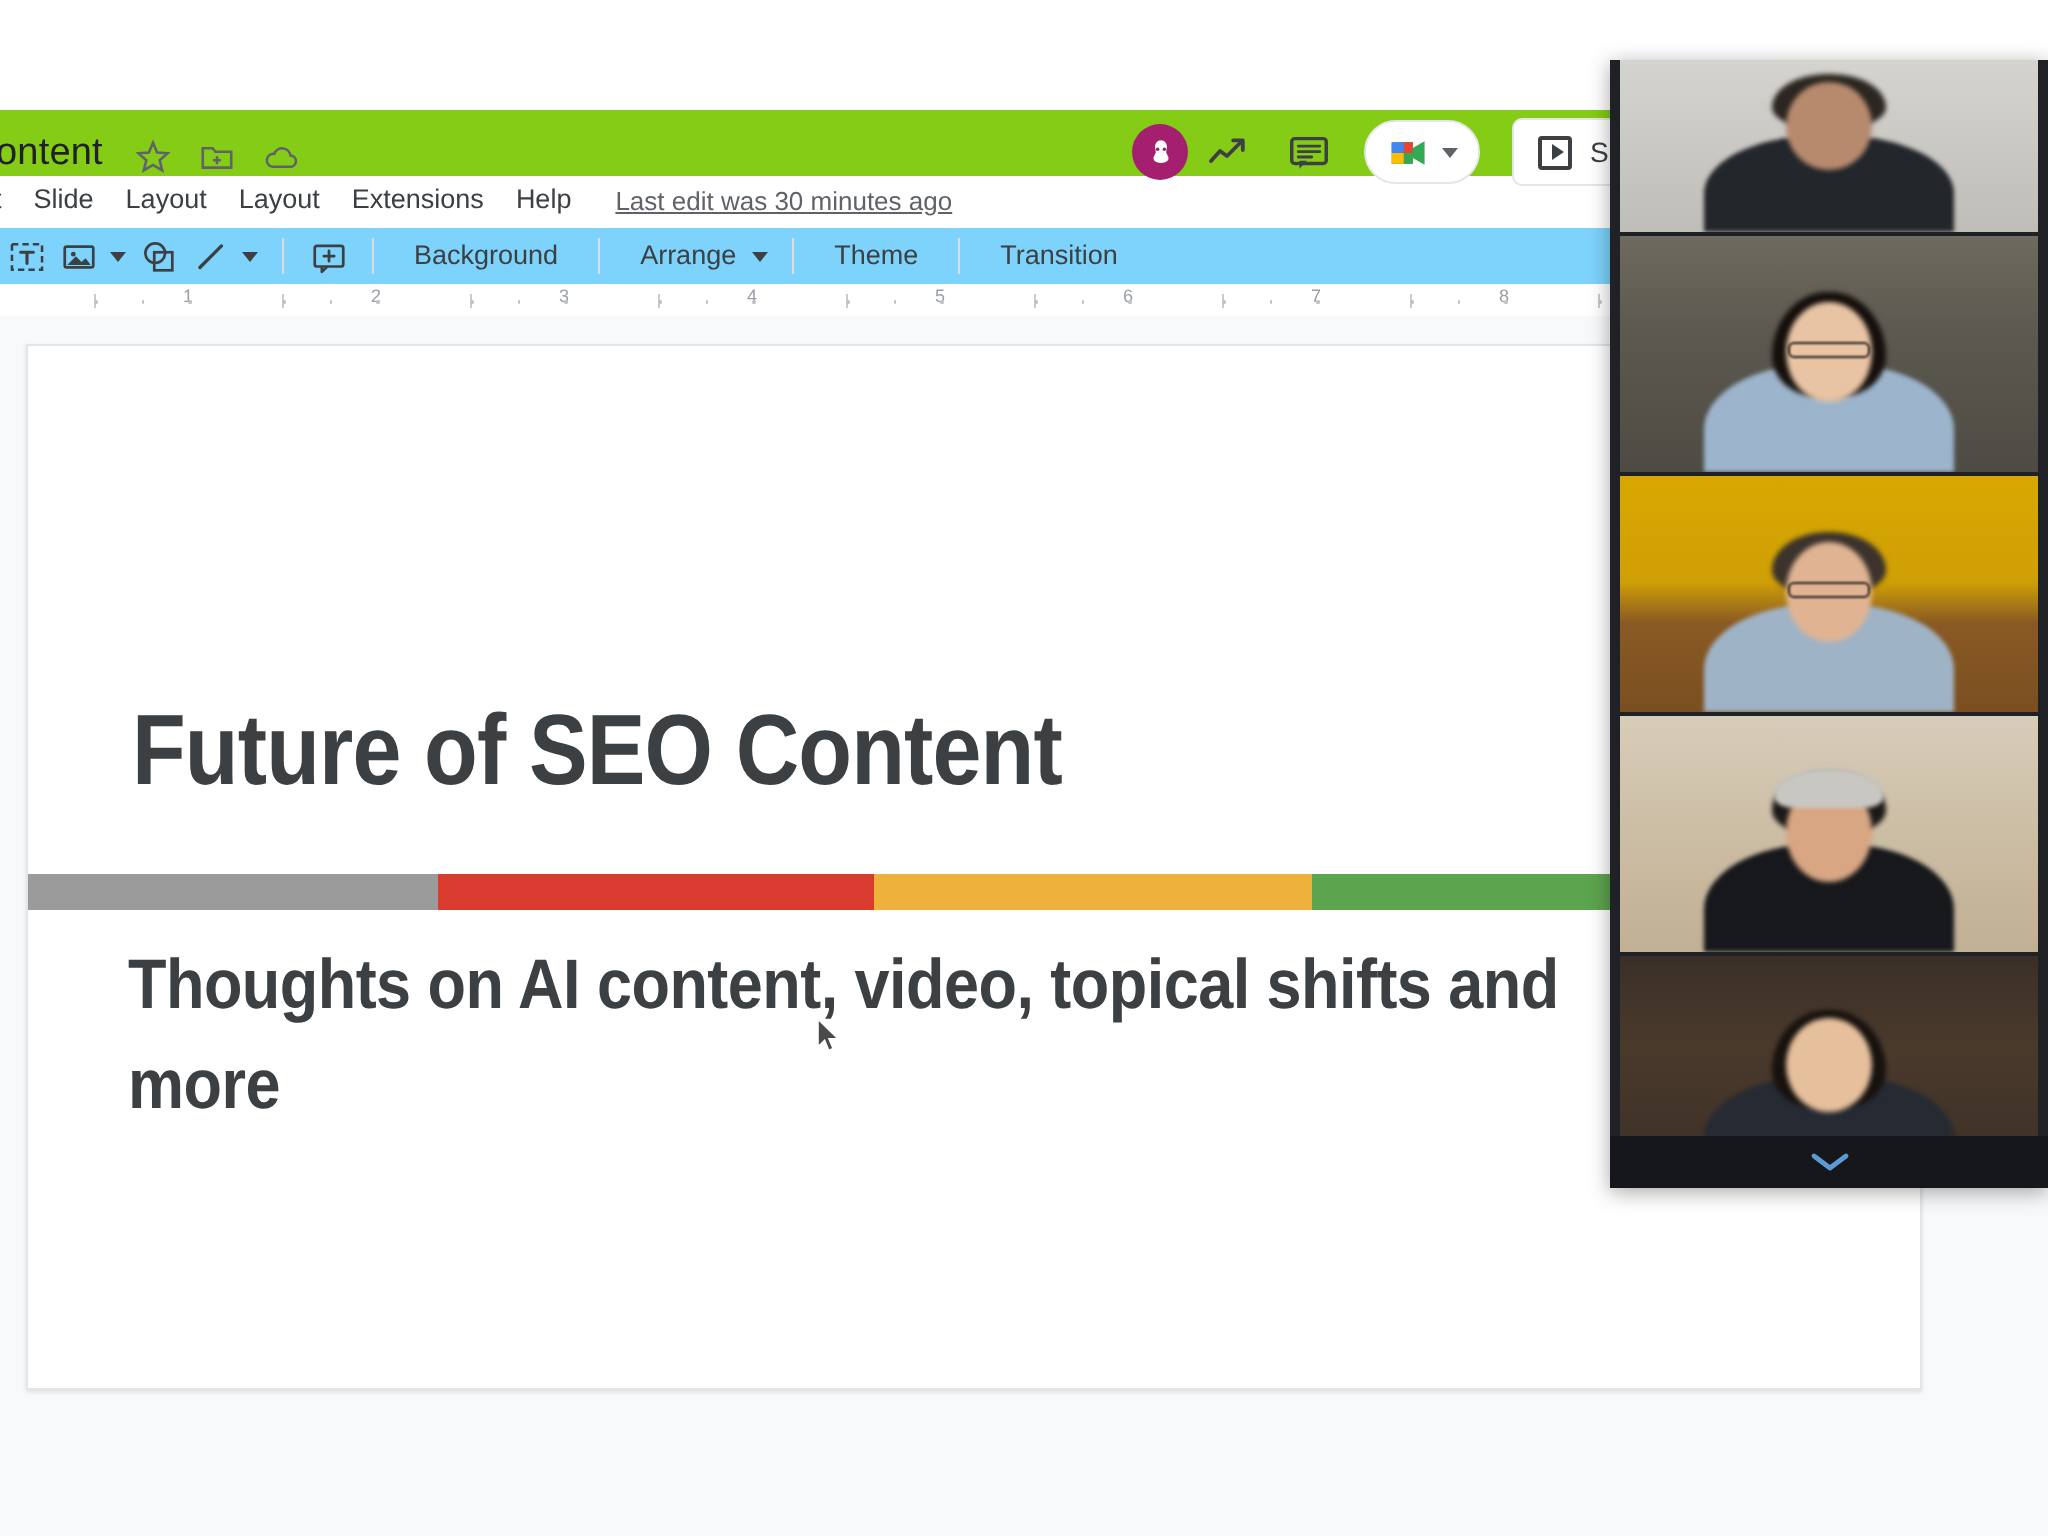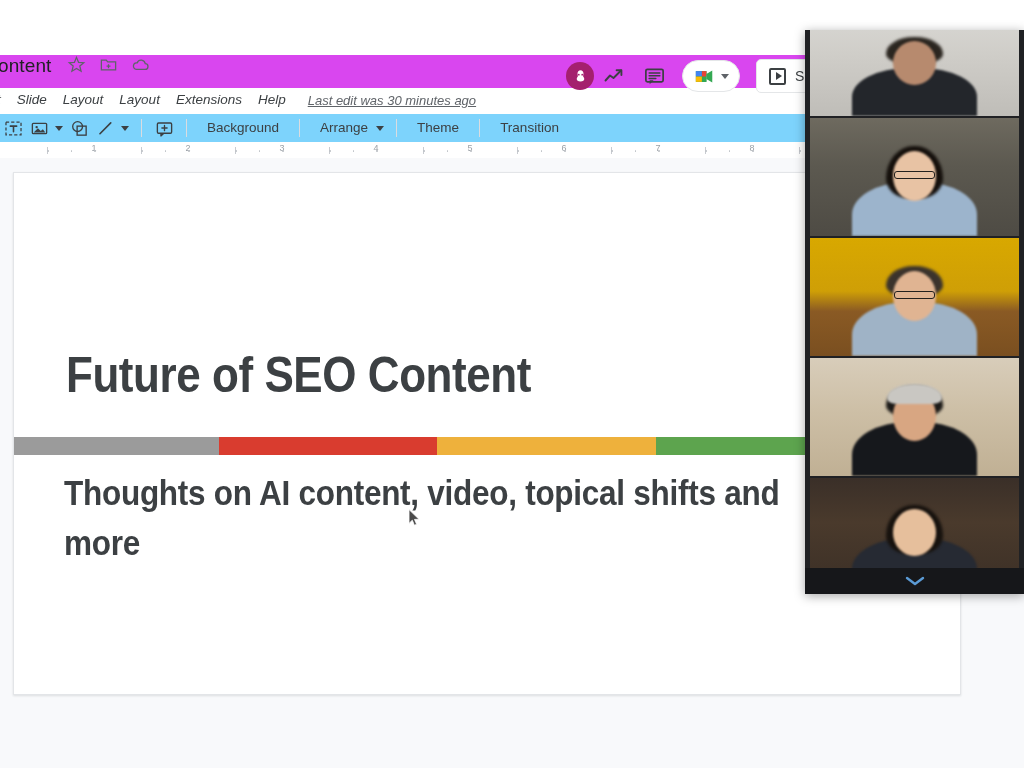--- a/index.html
+++ b/index.html
@@ -18,35 +18,35 @@
 
   
   .top-blank {
     position: absolute; left: 0; top: 0; width: 1024px; height: 55px;
     background: #ffffff;
   }
 
   
   .title-row {
     position: absolute; left: 0; top: 55px; width: 848px; height: 33px;
-    background: #d946ef;
-    display: flex; align-items: flex-start;
+    background: #84cc16;
+    display: flex; align-items: flex-end;
   }
   .doc-title {
     font-size: 19px; color: #202124; letter-spacing: .1px;
     margin-left: -2px; white-space: nowrap;
   }
   .title-icons { display: flex; align-items: center; gap: 13px; margin-left: 16px; }
   .ticon { width: 19px; height: 19px; color: #5f6368; display:block; }
   .ticon svg { width: 19px; height: 19px; display: block; fill: none; stroke: #5f6368; stroke-width: 1.6; }
 
   
   .menubar {
     position: absolute; left: 0; top: 88px; width: 1024px; height: 24px;
-    background: #ffffff; display: flex; align-items: center; font-style: italic;
+    background: #ffffff; display: flex; align-items: center;
   }
   .menu-item {
     font-size: 13.5px; color: #3c4043; padding: 0 8px; white-space: nowrap; line-height: 24px;
   }
   .menu-item:first-child { padding-left: 0; margin-left: -3px; }
   .lastedit {
     font-size: 13px; color: #5f6368; margin-left: 14px;
     text-decoration: underline; white-space: nowrap;
   }
 

